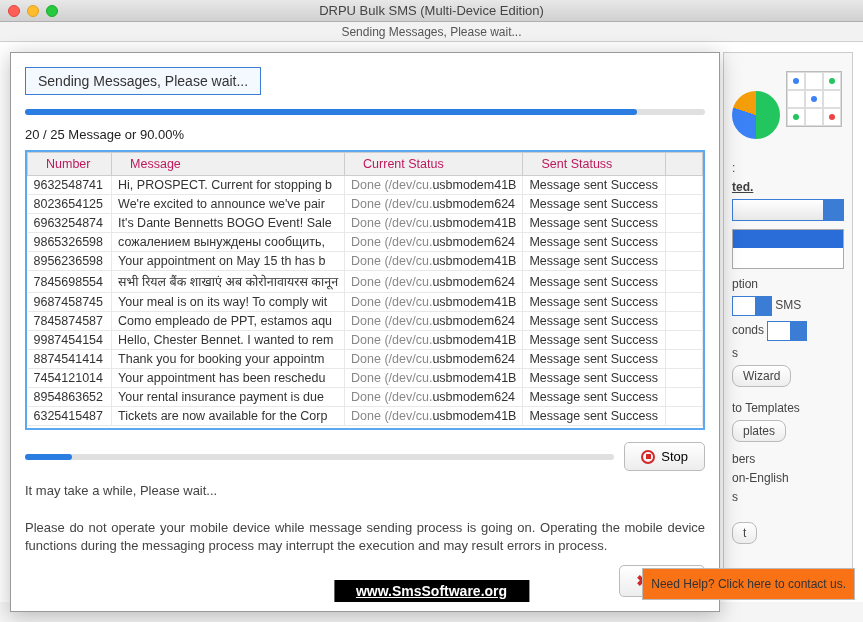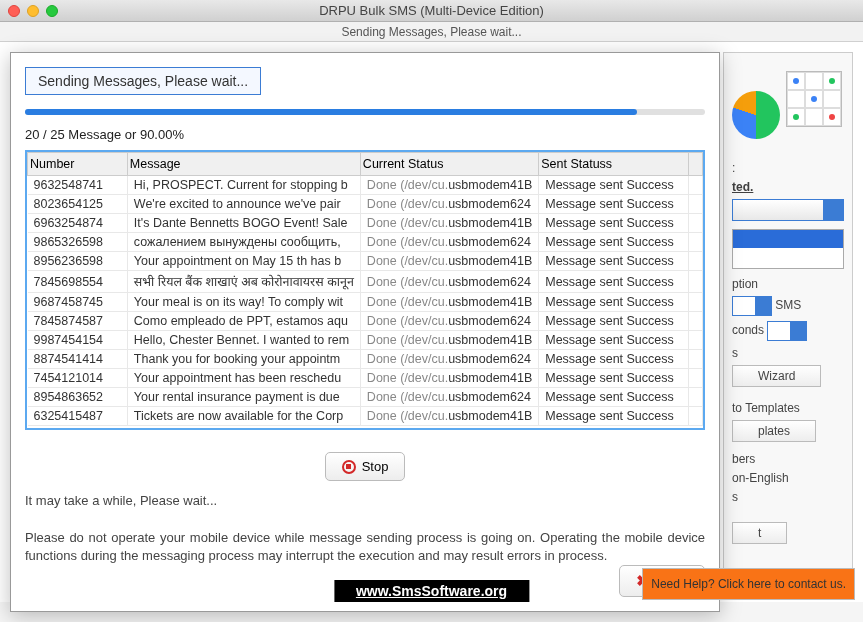--- a/index.html
+++ b/index.html
@@ -122,23 +122,23 @@
       margin-bottom: 8px;
     }
     .side-list-sel {
       height: 18px;
       background: #2a6cd8;
     }
     .side-row { margin: 5px 0; }
     .side-btn {
       display: inline-block;
       border: 1px solid #bbb;
-      border-radius: 0;
+      border-radius: 8px;
       background: linear-gradient(#fff, #ededed);
-      padding: 3px 25px;
+      padding: 3px 10px;
       font-size: 12px;
     }
     .mini-select {
       display: inline-block;
       border: 1px solid #3b7cd4;
       background: #fff;
       height: 20px;
       width: 40px;
       position: relative;
       vertical-align: middle;
@@ -194,45 +194,44 @@
       overflow: hidden;
     }
     table {
       width: 100%;
       border-collapse: collapse;
       font-size: 12.5px;
     }
     thead th {
       background: #f0f0f0;
       border: 1px solid #ccc;
-      padding: 4px 2px;
+      padding: 4px 18px;
       text-align: left;
       font-weight: normal;
-      color: #000000;
+      color: #be185d;
     }
     tbody td {
       border-bottom: 1px solid #e8e8e8;
       border-right: 1px solid #e8e8e8;
       padding: 2px 6px;
       white-space: nowrap;
       overflow: hidden;
       text-overflow: clip;
       color: #333;
     }
     .col-num { width: 110px; }
     .col-msg { width: 225px; }
     .col-status { width: 175px; }
     .col-sent { width: 155px; }
     .gray { color: #888; }
     .action-row {
       display: flex;
       align-items: center;
       margin-top: 12px;
       gap: 10px;
-      flex-direction: column;
     }
     .action-row .progress { flex: 1; margin-bottom: 0; }
     .btn {
       border: 1px solid #bbb;
       border-radius: 5px;
       background: linear-gradient(#fff, #ededed);
       padding: 6px 16px;
       font-size: 13px;
       display: inline-flex;
       align-items: center;

